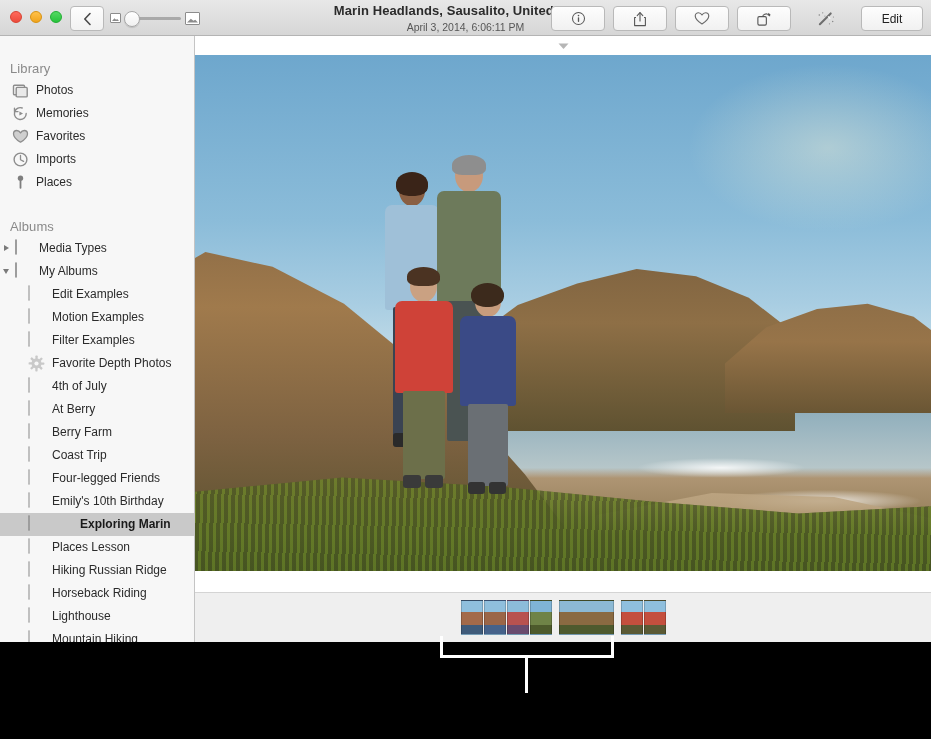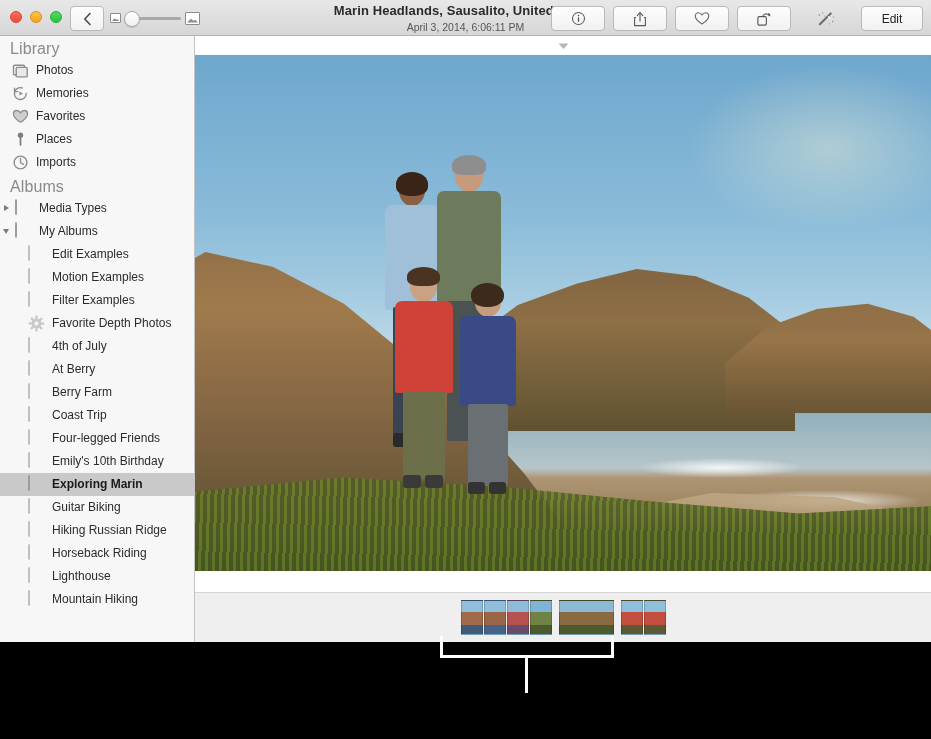--- a/index.html
+++ b/index.html
@@ -175,41 +175,43 @@
     width: 195px;
     height: 606px;
     background: #f7f7f7;
     border-right: 1px solid #c4c4c4;
     box-sizing: border-box;
     overflow: hidden;
     font-size: 12px;
     color: #2f2f2f;
   }
   .section-header {
-    font-size: 16px;
+    font-size: 13px;
     color: #8a8a8a;
     padding: 6px 0 3px 10px;
     line-height: 14px;
     letter-spacing: 0.1px;
+    margin-top: 20px;
   }
   .side-row {
     display: flex;
     align-items: center;
     height: 23px;
     padding-left: 12px;
     font-size: 12px;
     color: #2b2b2b;
     cursor: default;
     white-space: nowrap;
   }
   .side-row.indent { padding-left: 28px; }
   .side-row.selected {
     background: #c9c9c9;
     font-weight: bold;
     color: #1a1a1a;
+    gap: 28px;
   }
   .side-row .ico {
     width: 17px; height: 17px;
     margin-right: 7px;
     flex: 0 0 17px;
     position: relative;
     display: block;
   }
   .side-row .lbl { line-height: 17px; }
 
@@ -493,31 +495,31 @@
             <span class="lbl">Memories</span>
           </div>
           <div class="side-row">
             <span class="ico"><svg width="17" height="17" viewBox="0 0 17 17">
                 <path d="M8.5 14.2 C8.5 14.2 1.5 9.8 1.5 5.9 C1.5 3.8 3.1 2.5 4.7 2.5 C6.2 2.5 7.8 3.6 8.5 4.9 C9.2 3.6 10.8 2.5 12.3 2.5 C13.9 2.5 15.5 3.8 15.5 5.9 C15.5 9.8 8.5 14.2 8.5 14.2 Z" fill="#cfcfcf" stroke="#8d8d8d" stroke-width="1.3" stroke-linejoin="round"></path>
               </svg></span>
             <span class="lbl">Favorites</span>
           </div>
           <div class="side-row">
             <span class="ico"><svg width="17" height="17" viewBox="0 0 17 17">
+                <circle cx="8.5" cy="8.5" r="6.4" fill="none" stroke="#8d8d8d" stroke-width="1.4"></circle>
+                <polyline points="8.5,4.5 8.5,8.7 11.6,10.4" fill="none" stroke="#8d8d8d" stroke-width="1.3" stroke-linecap="round" stroke-linejoin="round"></polyline>
+              </svg></span>
+            <span class="lbl">Imports</span>
+          </div>
+          <div class="side-row">
+            <span class="ico"><svg width="17" height="17" viewBox="0 0 17 17">
                 <circle cx="8.5" cy="4.2" r="2.7" fill="#7e7e7e"></circle>
                 <rect x="7.6" y="6.2" width="1.8" height="8.6" rx="0.8" fill="#7e7e7e"></rect>
               </svg></span>
             <span class="lbl">Places</span>
-          </div>
-          <div class="side-row">
-            <span class="ico"><svg width="17" height="17" viewBox="0 0 17 17">
-                <circle cx="8.5" cy="8.5" r="6.4" fill="none" stroke="#8d8d8d" stroke-width="1.4"></circle>
-                <polyline points="8.5,4.5 8.5,8.7 11.6,10.4" fill="none" stroke="#8d8d8d" stroke-width="1.3" stroke-linecap="round" stroke-linejoin="round"></polyline>
-              </svg></span>
-            <span class="lbl">Imports</span>
           </div>
           <div class="section-header">Albums</div>
           <div class="side-row">
             <span class="disc closed"></span>
             <span class="ico"><span class="ico-folder"></span></span>
             <span class="lbl">Media Types</span>
           </div>
           <div class="side-row">
             <span class="disc open"></span>
             <span class="ico"><span class="ico-folder"></span></span>
@@ -575,21 +577,21 @@
           <div class="side-row indent">
             <span class="ico"><span class="thumb" style="background: linear-gradient(rgb(214, 207, 194) 0%, rgb(214, 207, 194) 38%, rgb(184, 101, 63) 38%, rgb(184, 101, 63) 72%, rgb(123, 127, 106) 72%, rgb(123, 127, 106) 100%);"></span></span>
             <span class="lbl">Emily's 10th Birthday</span>
           </div>
           <div class="side-row indent selected">
             <span class="ico"><span class="thumb" style="background: linear-gradient(rgb(134, 180, 212) 0%, rgb(134, 180, 212) 38%, rgb(168, 116, 74) 38%, rgb(168, 116, 74) 72%, rgb(92, 91, 51) 72%, rgb(92, 91, 51) 100%);"></span></span>
             <span class="lbl">Exploring Marin</span>
           </div>
           <div class="side-row indent">
             <span class="ico"><span class="thumb" style="background: linear-gradient(rgb(227, 201, 161) 0%, rgb(227, 201, 161) 38%, rgb(195, 58, 51) 38%, rgb(195, 58, 51) 72%, rgb(138, 90, 51) 72%, rgb(138, 90, 51) 100%);"></span></span>
-            <span class="lbl">Guitar Biking</span>
+            <span class="lbl">Places Lesson</span>
           </div>
           <div class="side-row indent">
             <span class="ico"><span class="thumb" style="background: linear-gradient(rgb(240, 210, 78) 0%, rgb(240, 210, 78) 38%, rgb(126, 154, 76) 38%, rgb(126, 154, 76) 72%, rgb(71, 96, 44) 72%, rgb(71, 96, 44) 100%);"></span></span>
             <span class="lbl">Hiking Russian Ridge</span>
           </div>
           <div class="side-row indent">
             <span class="ico"><span class="thumb" style="background: linear-gradient(rgb(183, 196, 204) 0%, rgb(183, 196, 204) 38%, rgb(74, 60, 47) 38%, rgb(74, 60, 47) 72%, rgb(44, 42, 34) 72%, rgb(44, 42, 34) 100%);"></span></span>
             <span class="lbl">Horseback Riding</span>
           </div>
           <div class="side-row indent">

